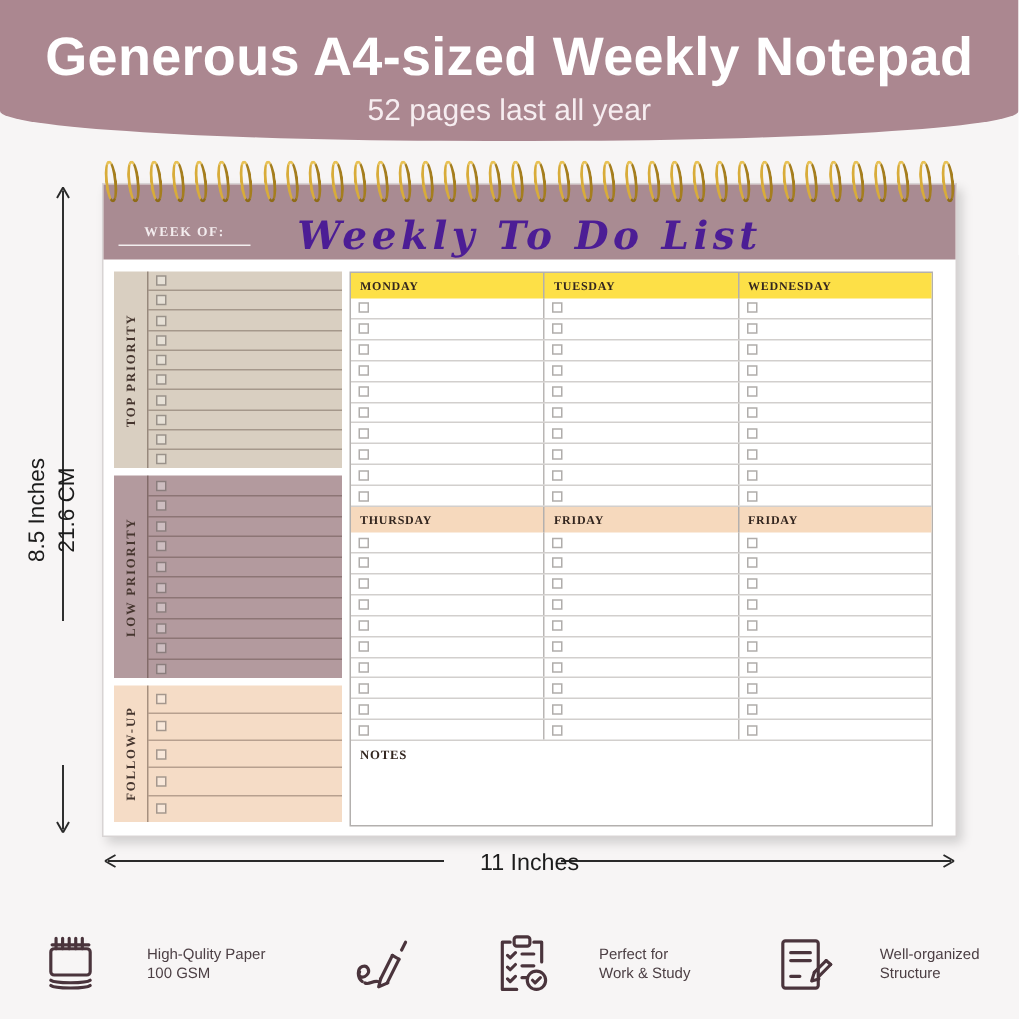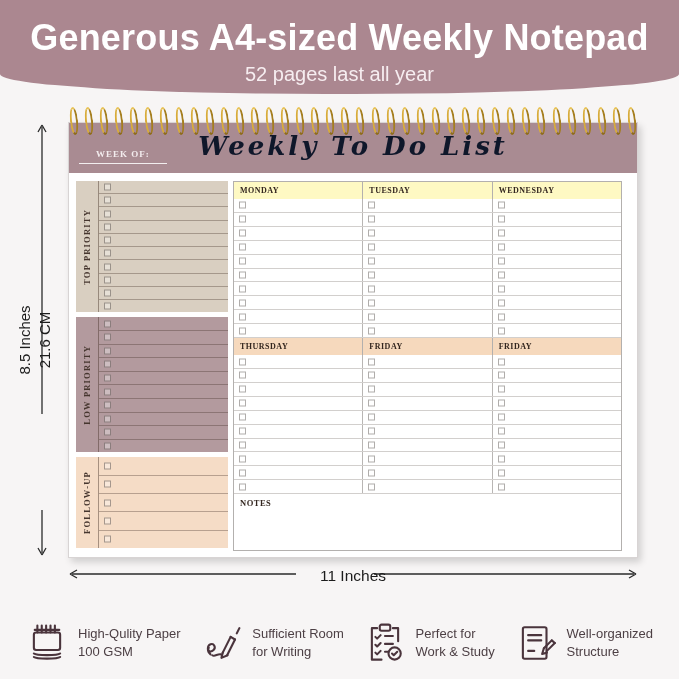--- a/index.html
+++ b/index.html
@@ -20,23 +20,23 @@
   .banner-subtitle{margin-top:4px;font-size:20px;font-weight:400;color:#f6edf0;}
 
   
   .notepad{
     position:absolute;left:68px;top:122px;width:570px;height:436px;
     background:#fff;border:1px solid #d8d4d4;box-sizing:border-box;
     box-shadow:3px 4px 7px rgba(0,0,0,.16);z-index:2;
   }
   .band{position:absolute;left:0;top:0;width:100%;height:50px;background:#a98b92;}
   .script-title{
-    position:absolute;left:0;right:0;top:8px;text-align:center;
+    position:absolute;left:0;right:0;top:20px;text-align:center;
     font-family:"DejaVu Serif", serif;font-style:italic;font-weight:700;
-    font-size:26px;letter-spacing:3px;color:#0f172a;
+    font-size:26px;letter-spacing:3px;color:#4c1d95;
   }
   .week-of{
     position:absolute;left:10px;bottom:7px;display:flex;align-items:center;gap:4px;
     font-family:"Liberation Serif", serif;font-weight:700;font-size:9px;
     letter-spacing:1px;color:#f3ecee;flex-direction:column;
   }
   .week-line{display:inline-block;width:88px;height:1px;background:rgba(255,255,255,.85);margin-bottom:2px;}
 
   
   .rings{position:absolute;left:70px;top:107px;width:566px;height:31px;
@@ -96,21 +96,21 @@
     position:absolute;left:50%;margin-left:-80px;top:0;width:160px;text-align:center;
     font-size:15.5px;line-height:20px;color:#1c1c1c;font-weight:500;
   }
 
   
   .features{position:absolute;left:0;right:0;top:612px;height:62px;
     display:flex;align-items:center;justify-content:space-between;padding:0 26px;}
   .feature{display:flex;align-items:center;gap:10px;}
   .feature .ficon{flex:none;display:block;}
   .feature .ficon svg{width:42px;height:42px;display:block;}
-  .feature-text{font-size:13px;line-height:1.35;color:#4c3f44;font-weight:500;}
+  .feature-text{font-size:10px;line-height:1.35;color:#4c3f44;font-weight:500;margin-left:20px;}
 </style>
 </head>
 <body>
 
 <div class="banner">
   <div class="banner-title">Generous A4-sized Weekly Notepad</div>
   <div class="banner-subtitle">52 pages last all year</div>
 </div>
 
 <div class="dim-v">
@@ -269,21 +269,21 @@
           <div class="prio-row">
             <span class="cb"></span>
           </div>
           <div class="prio-row">
             <span class="cb"></span>
           </div>
         </div>
       </div>
     </div>
   <div class="day-grid">
-      <div class="dg-header" style="background: #fef9c3;">
+      <div class="dg-header" style="background: #fde047;">
         <div class="hcell">MONDAY</div>
         <div class="hcell">TUESDAY</div>
         <div class="hcell">WEDNESDAY</div>
       </div>
       <div class="dg-row">
         <div class="dcell">
           <span class="cb"></span>
         </div>
         <div class="dcell">
           <span class="cb"></span>
@@ -545,24 +545,20 @@
         <svg viewBox="0 0 48 48" fill="none" stroke="#4a343c" stroke-width="2.4" stroke-linecap="round" stroke-linejoin="round">
           <path d="M12 37c-4-3-4-10 0-11.5s6.5 3.5 3.5 6.5-7.5 1.5-5.5-2.5"></path>
           <path d="M14 38c3 2 6-2 10-1"></path>
           <path d="M26 35 L35 17"></path>
           <path d="M31 38 L40 20"></path>
           <path d="M35 17l5 3"></path>
           <path d="M26 35l-1.5 6 7-3"></path>
           <path d="M42 13l3-6"></path>
         </svg>
       </span>
-      <div class="feature-text">
-        <div>Sufficient Room</div>
-        <div>for Writing</div>
-      </div>
     </div>
     <div class="feature">
       <span class="ficon">
         <svg viewBox="0 0 48 48" fill="none" stroke="#4a343c" stroke-width="2.4" stroke-linecap="round" stroke-linejoin="round">
           <path d="M15 7h-6v36h11"></path>
           <path d="M33 7h6v15"></path>
           <rect x="18" y="3" width="12" height="7" rx="2"></rect>
           <path d="M13 17l2 2 4-4"></path>
           <path d="M24 16h9"></path>
           <path d="M13 26l2 2 4-4"></path>

